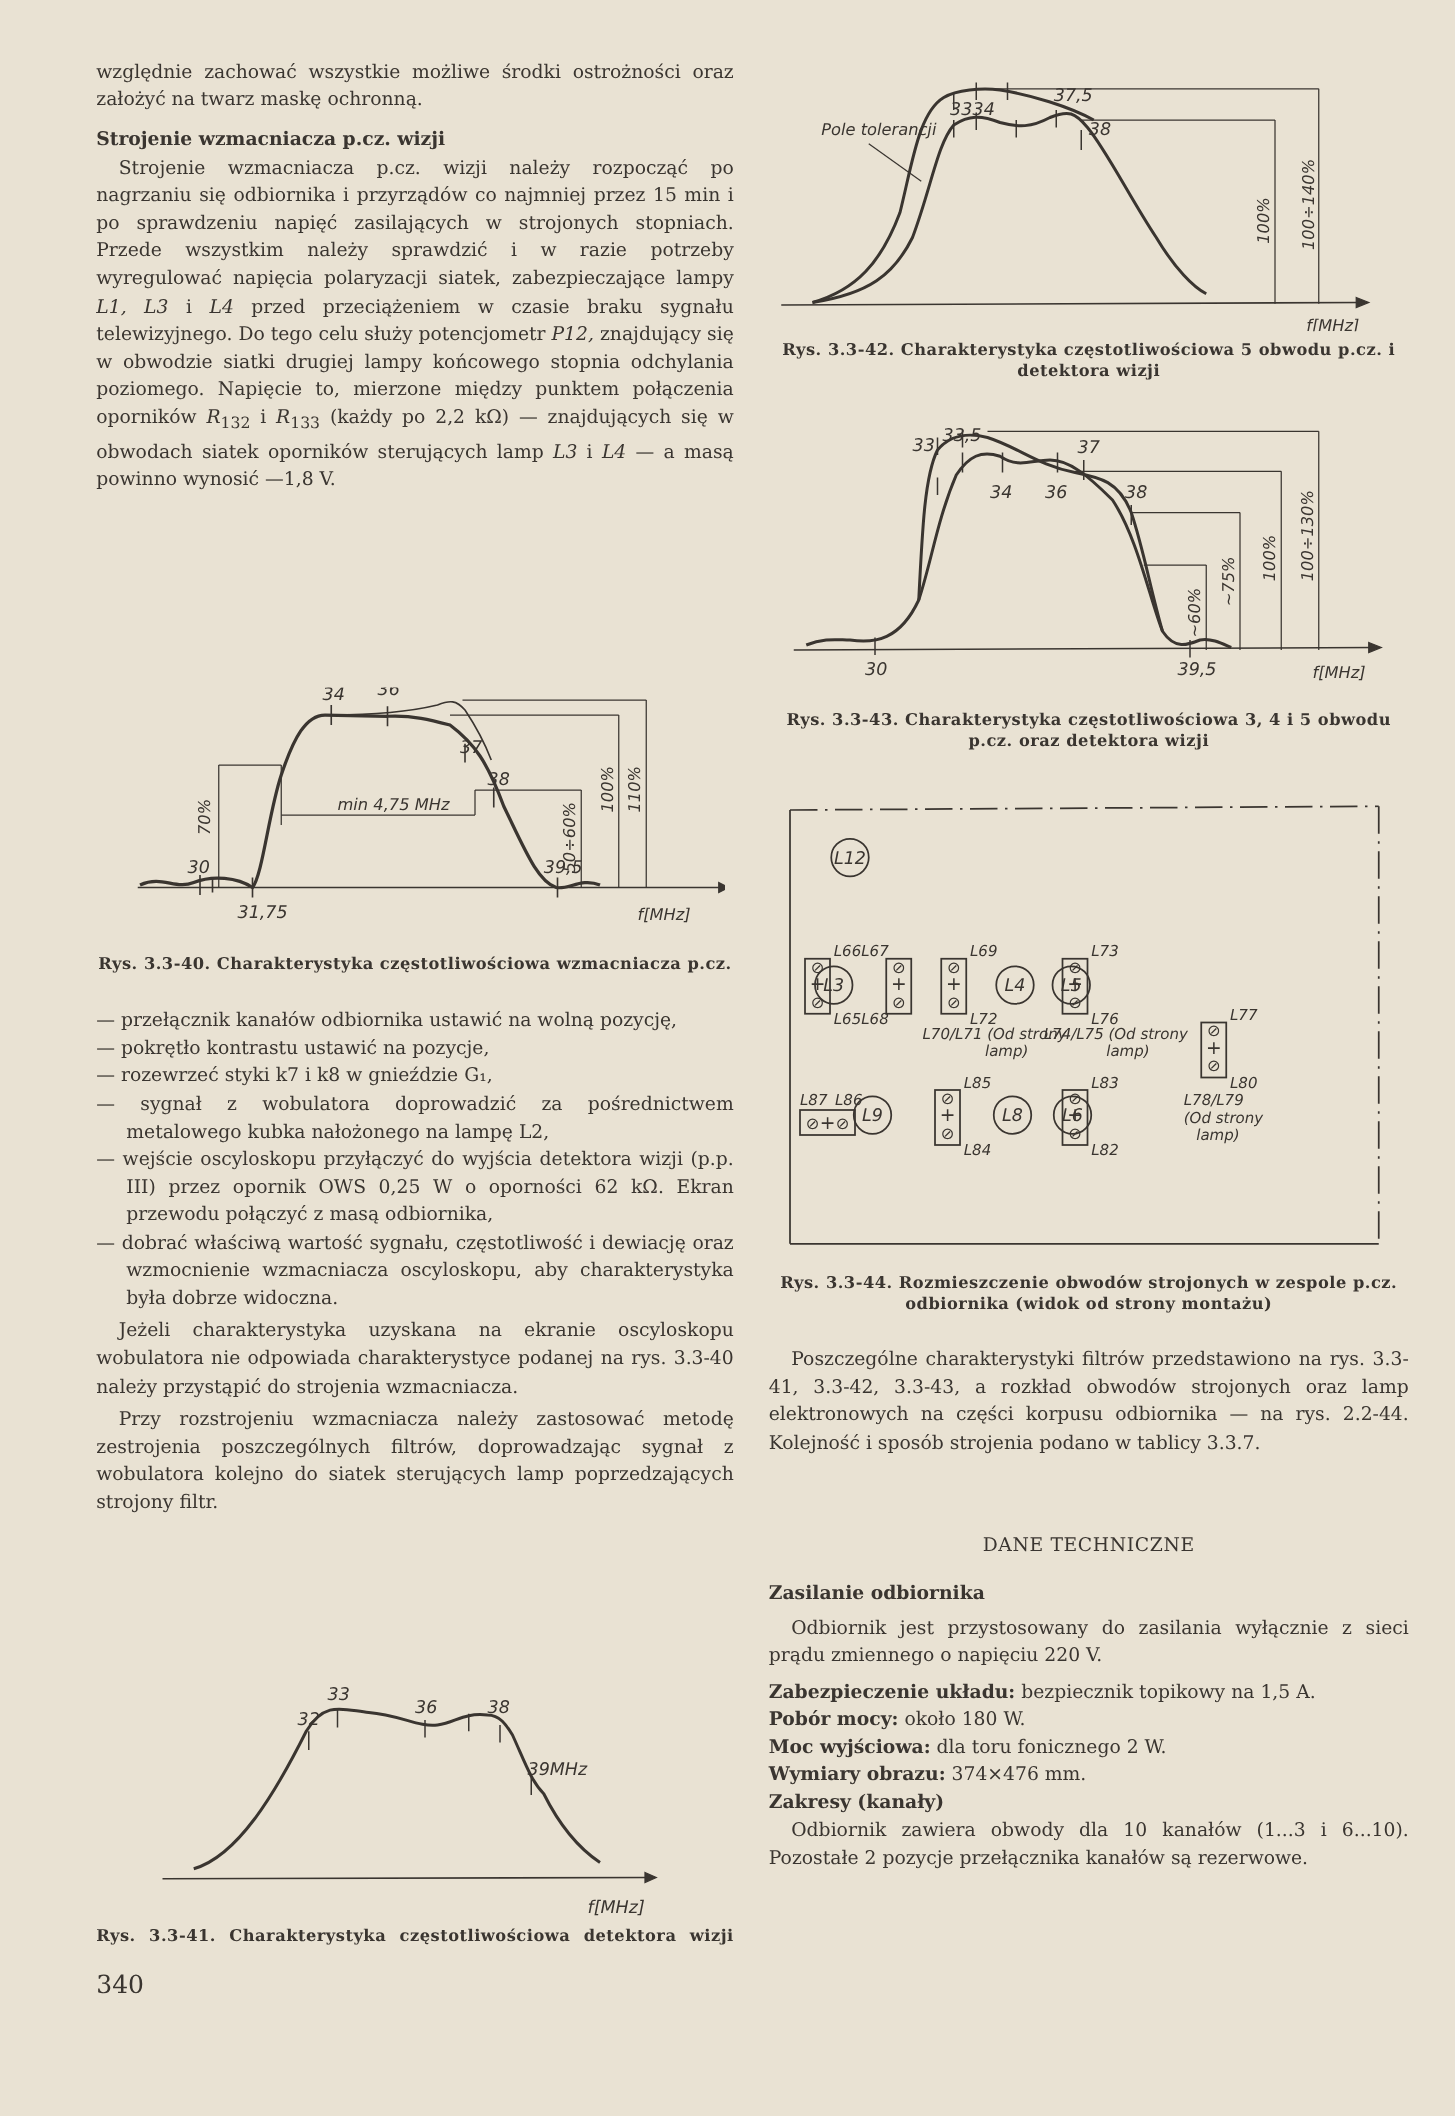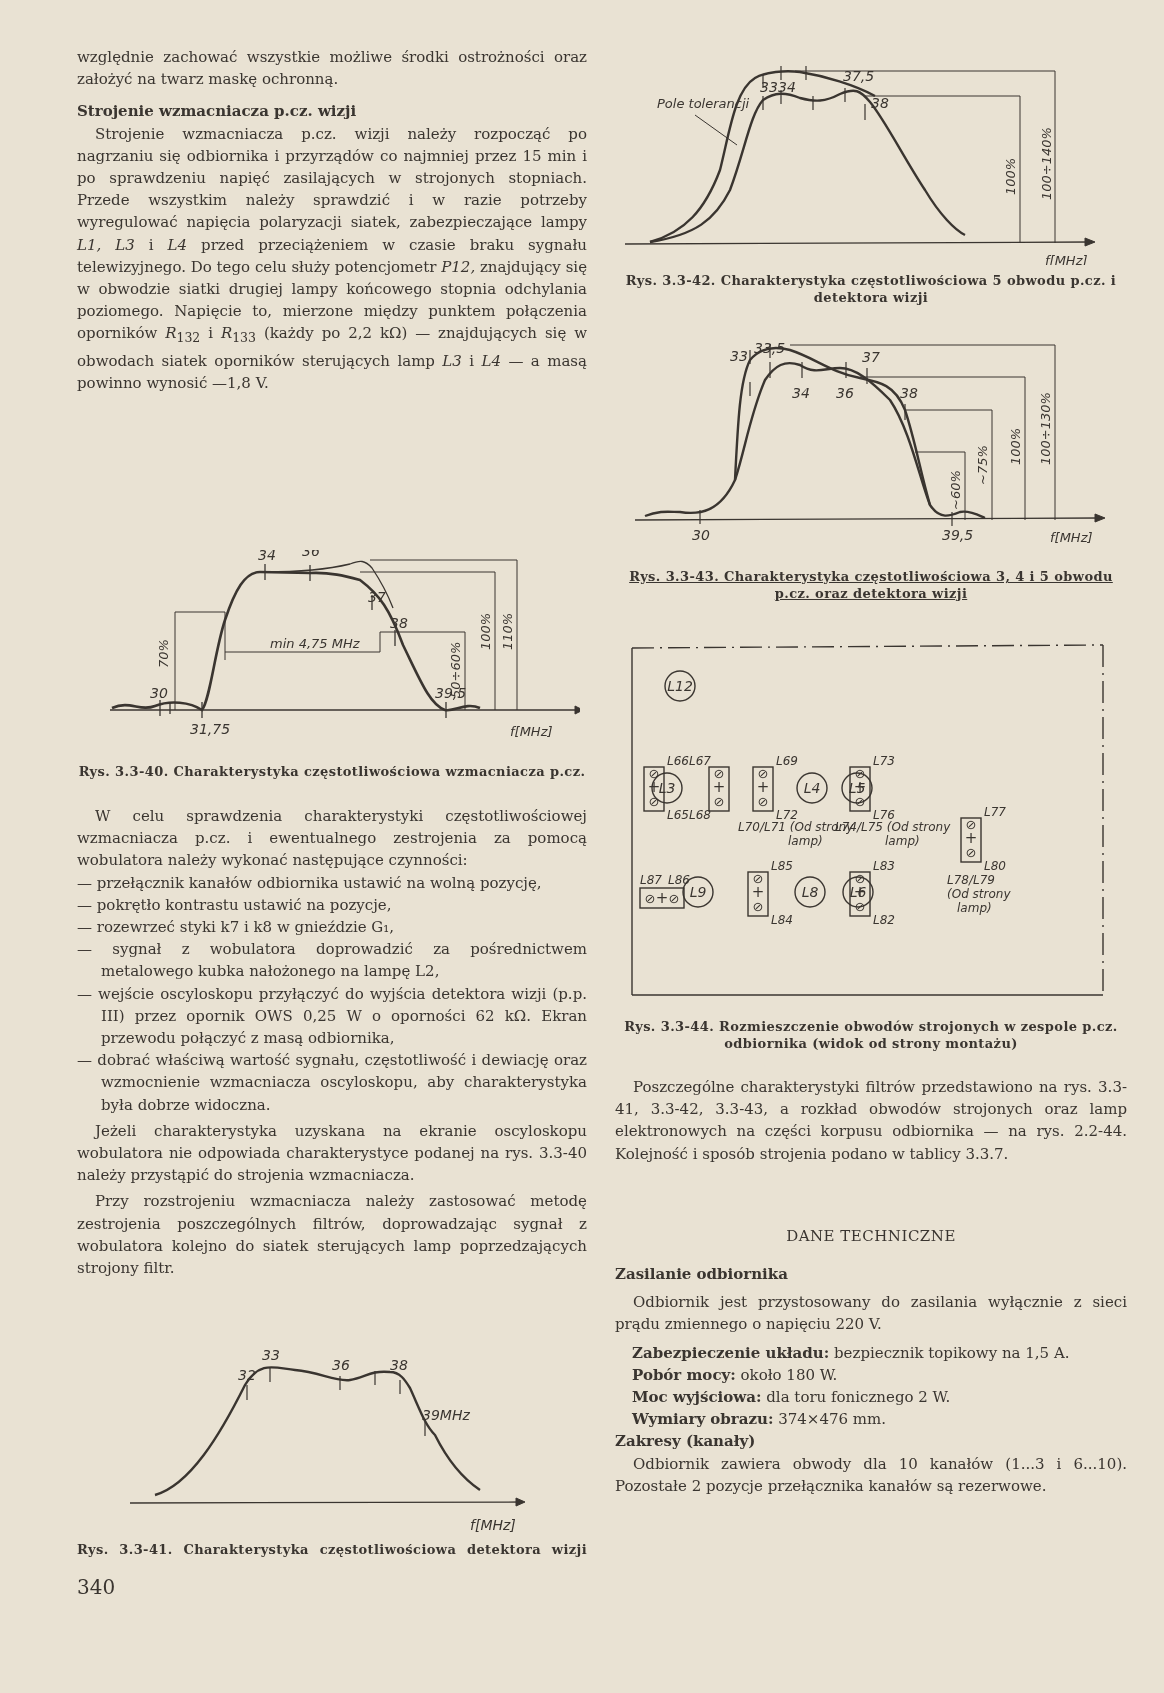--- a/index.html
+++ b/index.html
@@ -11,21 +11,21 @@
   p{margin:0;text-align:justify;}
   .ind{text-indent:18px;}
   .h{font-weight:bold;margin:0;}
   .gap{height:10px;}
   .dash{padding-left:24px;text-indent:-24px;text-align:justify;}
   .cap{font-weight:bold;font-size:13px;line-height:17px;text-align:center;letter-spacing:.4px;}
   .fig{position:absolute;}
   svg text{font-family:"DejaVu Sans","Liberation Sans",sans-serif;font-style:italic;fill:#3a3530;}
   .center{text-align:center;margin-top:36px;}
   .pagenum{position:absolute;left:77px;top:1575px;font-size:20px;}
-  .spec b{font-weight:bold;margin-left:17px;}
+  .spec b{font-weight:bold;}
 </style>
 </head>
 <body>
 
 <div class="col left" style="top:46px;">
   <p>względnie zachować wszystkie możliwe środki ostrożności oraz założyć na twarz maskę ochronną.</p>
   <div class="gap"></div>
   <p class="h">Strojenie wzmacniacza p.cz. wizji</p>
   <p class="ind"><span>Strojenie wzmacniacza p.cz. wizji należy rozpocząć po nagrzaniu się odbiornika i przyrządów co najmniej przez 15 min i po sprawdzeniu napięć zasilających w strojonych stopniach. Przede wszystkim należy sprawdzić i w razie potrzeby wyregulować napięcia polaryzacji siatek, zabezpieczające lampy </span><i>L1, L3</i><span> i </span><i>L4</i><span> przed przeciążeniem w czasie braku sygnału telewizyjnego. Do tego celu służy potencjometr </span><i>P12,</i><span> znajdujący się w obwodzie siatki drugiej lampy końcowego stopnia odchylania poziomego. Napięcie to, mierzone między punktem połączenia oporników </span><i>R</i><sub>132</sub><span> i </span><i>R</i><sub>133</sub><span> (każdy po 2,2 kΩ) — znajdujących się w obwodach siatek oporników sterujących lamp </span><i>L3</i><span> i </span><i>L4</i><span> — a masą powinno wynosić —1,8 V.</span></p>
   <div style="height:6px"></div>
@@ -69,21 +69,20 @@
   <text x="160" y="98" font-size="13">min 4,75 MHz</text>
   <text x="0" y="0" font-size="13" transform="translate(58,118) rotate(-90)">70%</text>
   <text x="0" y="0" font-size="13" transform="translate(350,148) rotate(-90)">50÷60%</text>
   <text x="0" y="0" font-size="13" transform="translate(380,100) rotate(-90)">100%</text>
   <text x="0" y="0" font-size="13" transform="translate(402,100) rotate(-90)">110%</text>
   <text x="400" y="186" font-size="13">f[MHz]</text>
 </svg>
 <div class="cap" style="position:absolute;left:77px;top:763px;width:510px;">Rys. 3.3-40. Charakterystyka częstotliwościowa wzmacniacza p.cz.</div>
 
 <div class="col left" style="top:805px;">
-  <p class="ind">W celu sprawdzenia charakterystyki częstotliwościowej wzmacniacza p.cz. i ewentualnego zestrojenia za pomocą wobulatora należy wykonać następujące czynności:</p>
   <div>
     <p class="dash">— przełącznik kanałów odbiornika ustawić na wolną pozycję,</p>
     <p class="dash">— pokrętło kontrastu ustawić na pozycje,</p>
     <p class="dash">— rozewrzeć styki k7 i k8 w gnieździe G₁,</p>
     <p class="dash">— sygnał z wobulatora doprowadzić za pośrednictwem metalowego kubka nałożonego na lampę L2,</p>
     <p class="dash">— wejście oscyloskopu przyłączyć do wyjścia detektora wizji (p.p. III) przez opornik OWS 0,25 W o oporności 62 kΩ. Ekran przewodu połączyć z masą odbiornika,</p>
     <p class="dash">— dobrać właściwą wartość sygnału, częstotliwość i dewiację oraz wzmocnienie wzmacniacza oscyloskopu, aby charakterystyka była dobrze widoczna.</p>
   </div>
   <div style="height:4px"></div>
   <p class="ind">Jeżeli charakterystyka uzyskana na ekranie oscyloskopu wobulatora nie odpowiada charakterystyce podanej na rys. 3.3-40 należy przystąpić do strojenia wzmacniacza.</p>
@@ -182,21 +181,21 @@
   <text x="206" y="68" font-size="14">36</text>
   <text x="232" y="32" font-size="14">37</text>
   <text x="270" y="68" font-size="14">38</text>
   <text x="312" y="210" font-size="14">39,5</text>
   <text x="0" y="0" font-size="13" transform="translate(330,180) rotate(-90)">~60%</text>
   <text x="0" y="0" font-size="13" transform="translate(357,155) rotate(-90)">~75%</text>
   <text x="0" y="0" font-size="13" transform="translate(390,135) rotate(-90)">100%</text>
   <text x="0" y="0" font-size="13" transform="translate(420,135) rotate(-90)">100÷130%</text>
   <text x="420" y="212" font-size="13">f[MHz]</text>
 </svg>
-<div class="cap" style="position:absolute;left:615px;top:568px;width:512px;text-decoration:underline;">Rys. 3.3-43. Charakterystyka częstotliwościowa 3, 4 i 5 obwodu p.cz. oraz detektora wizji</div>
+<div class="cap" style="position:absolute;left:615px;top:568px;width:512px;">Rys. 3.3-43. Charakterystyka częstotliwościowa 3, 4 i 5 obwodu p.cz. oraz detektora wizji</div>
 
 <svg class="fig" style="left:630px;top:640px" width="490" height="360">
   <g stroke="#3a3530" fill="none" stroke-width="1.4">
     <line x1="2" y1="8" x2="2" y="355" y2="355"></line>
     <line x1="2" y1="355" x2="473" y2="355"></line>
     <line x1="2" y1="8" x2="473" y2="5" stroke-dasharray="22,6,2,6"></line>
     <line x1="473" y1="5" x2="473" y2="355" stroke-dasharray="22,6,2,6"></line>
   </g>
   <g id="tubes">
       <g>

